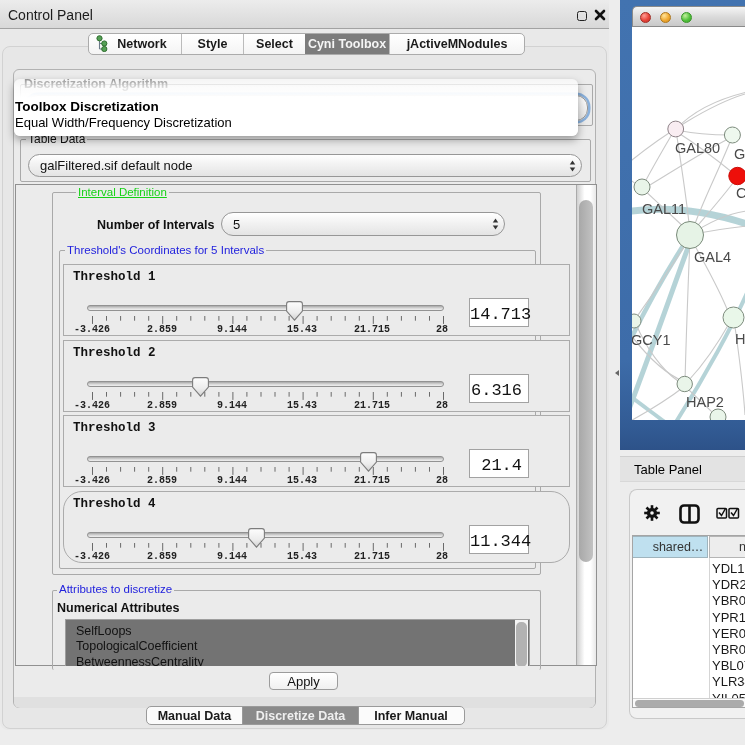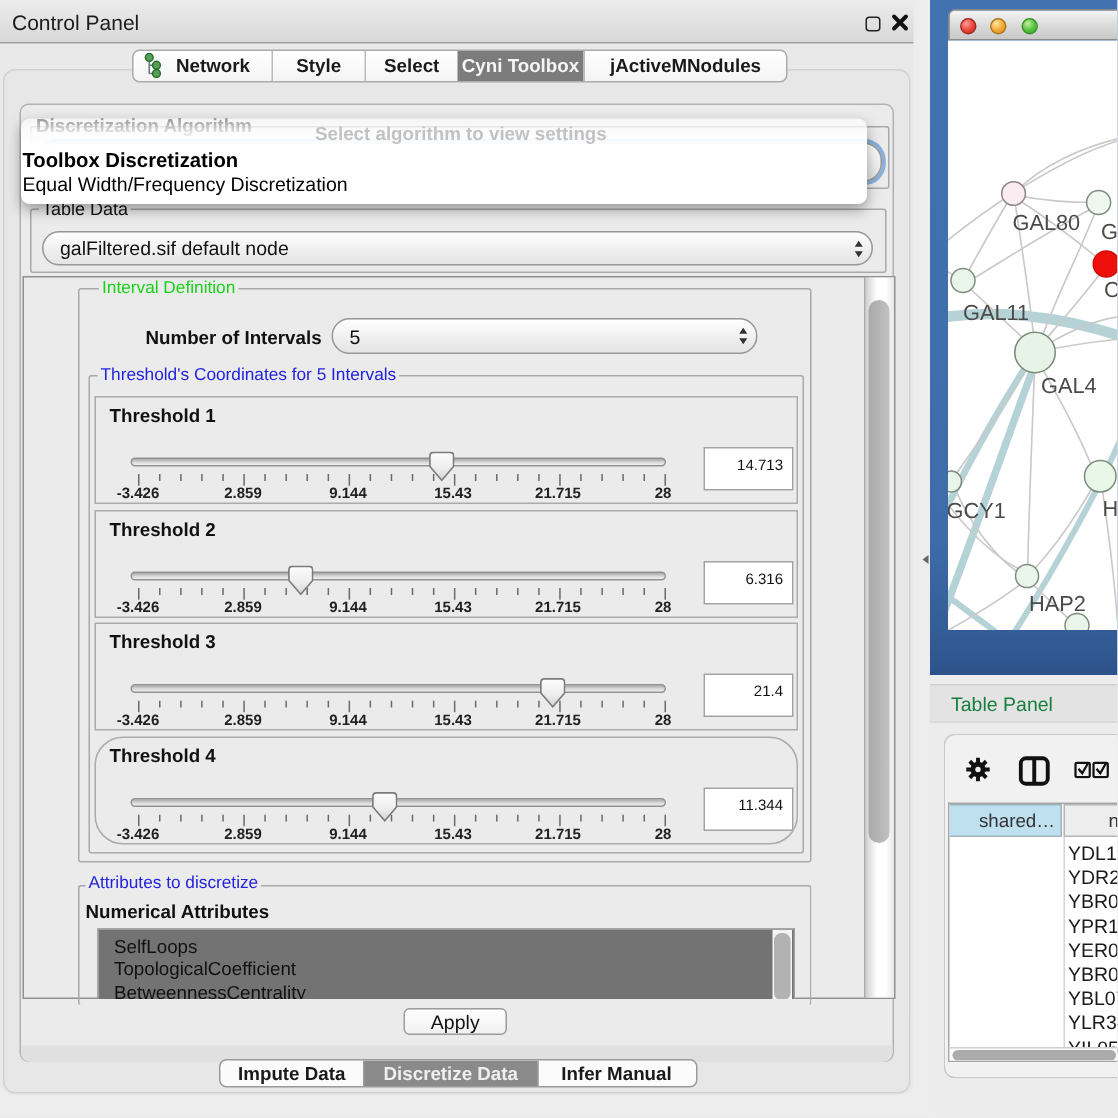--- a/index.html
+++ b/index.html
@@ -5,24 +5,24 @@
 * { margin:0; padding:0; box-sizing:border-box; }
 html,body { width:745px; height:745px; overflow:hidden; }
 body { font-family:"Liberation Sans", sans-serif; background:#ededed; position:relative; }
 .abs { position:absolute; }
 .grp { position:absolute; border:1px solid #a9a9a9; border-radius:2px; }
 .gtitle { position:absolute; font-size:11.5px; background:#ebebeb; padding:0 2px; line-height:12px; }
 .combo { position:absolute; border:1px solid #979797; border-radius:12px;
   background:linear-gradient(#ffffff,#f2f2f2 45%,#e4e4e4); }
 .combo .ctext { position:absolute; left:11px; top:4px; font-size:13px; color:#111; }
 .spin { position:absolute; right:5px; top:50%; transform:translateY(-50%); width:7px; height:12px; }
-.thpanel { position:absolute; left:63px; width:469px; height:72px; border:1px solid #ababab; background:#ebebeb; }
+.thpanel { position:absolute; left:63px; width:507px; height:72px; border:1px solid #ababab; background:#ebebeb;font-family:Liberation Mono, monospace; }
 .thlabel { position:absolute; left:9px; top:5px; font-weight:bold; font-size:12.5px; color:#111; }
 .valbox { position:absolute; left:405px; top:33px; width:60px; height:29px; background:#ffffff;
-  border:1px solid #a2a2a2; font-size:10px; color:#111; text-align:right; padding:6px 6px 0 0; }
+  border:1px solid #a2a2a2; font-size:17px; color:#111; text-align:right; padding:6px 6px 0 0; }
 .track { position:absolute; left:23px; top:40px; width:357px; height:6px; border-radius:3px;
   border:1px solid #929292; background:linear-gradient(#a8a8a8,#d8d8d8 55%,#f0f0f0); }
 .thumb { position:absolute; top:36px; width:17px; height:20px; }
 .tlabels { position:absolute; left:0; top:59px; width:469px; height:14px; font-size:10px; font-weight:bold; color:#222; }
 .tlabels span { position:absolute; transform:translateX(-50%); white-space:nowrap; }
 .toptab { height:22px; line-height:21px; font-size:12.5px; font-weight:bold; color:#1a1a1a;
   display:inline-block; text-align:center; vertical-align:top; }
 </style>
 </head>
 <body>
@@ -55,21 +55,21 @@
       <path d="M4.5 14 L8 9 H1 Z" fill="#333"></path>
     </svg>
 </div>
 
 <div class="abs" style="left:15px;top:184px;width:582px;height:482px;background:#ebebeb;border:1px solid #909090;"></div>
 
 <div class="abs" style="left:576px;top:185px;width:20px;height:480px;background:linear-gradient(90deg,#cfcfcf,#ffffff 40%,#ffffff 70%,#e8e8e8);border-left:1px solid #aaa;"></div>
 <div class="abs" style="left:579px;top:200px;width:14px;height:362px;background:linear-gradient(90deg,#a8a8a8,#c2c2c2);border-radius:7px;"></div>
 
 <div class="grp" style="left:52px;top:192px;width:489px;height:383px;"></div>
-<div class="gtitle" style="left:66px;top:186px;color:#16d216;">Interval Definition</div>
+<div class="gtitle" style="left:76px;top:186px;color:#16d216;text-decoration:underline;">Interval Definition</div>
 
 <div class="abs" style="left:97px;top:218px;font-size:12.5px;font-weight:bold;color:#111;">Number of Intervals</div>
 <div class="combo" style="left:221px;top:212px;width:284px;height:24px;">
   <span class="ctext" style="top:4px;left:11px;">5</span>
   <svg class="spin" viewBox="0 0 9 14">
       <path d="M4.5 0 L8 5 H1 Z" fill="#333"></path>
       <path d="M4.5 14 L8 9 H1 Z" fill="#333"></path>
     </svg>
 </div>
 
@@ -277,37 +277,36 @@
   <div style="position:absolute;left:10px;top:4px;font-size:12.5px;color:#111;line-height:15.4px;">SelfLoops<br>TopologicalCoefficient<br>BetweennessCentrality</div>
   <div style="position:absolute;right:1px;top:0;width:13px;height:47px;background:#f4f4f4;"></div>
   <div style="position:absolute;right:2px;top:2px;width:11px;height:45px;background:#b2b2b2;border-radius:5px;"></div>
 </div>
 
 <div class="abs" style="left:269px;top:672px;width:69px;height:18px;border:1px solid #9c9c9c;border-radius:4px;background:linear-gradient(#ffffff,#f0f0f0);font-size:13px;color:#111;text-align:center;line-height:17px;">Apply</div>
 
 <div class="abs" style="left:14px;top:697px;width:581px;height:11px;background:#e0e0e0;border-radius:0 0 6px 6px;"></div>
 
 <div class="abs" style="left:146px;top:706px;width:319px;height:19px;border:1px solid #9a9a9a;border-radius:5px;background:#fbfbfb;overflow:hidden;white-space:nowrap;">
-  <div class="toptab" style="width:95px;height:19px;line-height:18px;">Impute Data</div><div class="toptab" style="width:117px;height:19px;line-height:18px;background:#8a8a8a;color:#efefef;border-left:1px solid #9a9a9a;border-right:1px solid #9a9a9a;">Discretize Data</div><div class="toptab" style="width:104px;height:19px;line-height:18px;">Infer Manual</div>
+  <div class="toptab" style="width:95px;height:19px;line-height:18px;">Manual Data</div><div class="toptab" style="width:117px;height:19px;line-height:18px;background:#8a8a8a;color:#efefef;border-left:1px solid #9a9a9a;border-right:1px solid #9a9a9a;">Discretize Data</div><div class="toptab" style="width:104px;height:19px;line-height:18px;">Infer Manual</div>
 </div>
 
 <div class="abs" style="left:88px;top:33px;width:437px;height:22px;border:1px solid #ababab;border-radius:5px;background:linear-gradient(#ffffff,#f4f4f4);overflow:hidden;white-space:nowrap;">
   <div class="toptab" style="width:92px;padding-left:14px;">Network</div><div class="toptab" style="width:62px;border-left:1px solid #bbb;">Style</div><div class="toptab" style="width:62px;border-left:1px solid #bbb;">Select</div><div class="toptab" style="width:84px;background:#7c7c7c;color:#f5f5f5;">Cyni Toolbox</div><div class="toptab" style="width:135px;border-left:1px solid #bbb;">jActiveMNodules</div>
 </div>
 <svg class="abs" style="left:95px;top:35px;" width="13" height="17" viewBox="0 0 13 17">
   <path d="M4.5 4 L4.5 14 M4.5 8.5 L8 8.5 M4.5 14 L8 14" stroke="#6a7a88" stroke-width="1.1" fill="none"></path>
   <circle cx="4.5" cy="3.3" r="2.6" fill="#55a055" stroke="#2f6e2f" stroke-width="1"></circle>
   <circle cx="9.3" cy="8.5" r="2.6" fill="#55a055" stroke="#2f6e2f" stroke-width="1"></circle>
   <circle cx="9.3" cy="14" r="2.6" fill="#55a055" stroke="#2f6e2f" stroke-width="1"></circle>
 </svg>
 
 <div class="abs" style="left:24px;top:77px;font-size:12.5px;font-weight:bold;color:#2a2a2a;white-space:nowrap;">Discretization Algorithm</div>
 
 <div class="abs" style="left:14px;top:79px;width:564px;height:57px;background:linear-gradient(rgba(255,255,255,0.5),rgba(255,255,255,0.85) 9px,#ffffff 19px);border-radius:6px;box-shadow:0 4px 9px rgba(0,0,0,0.35);">
-  <div style="position:absolute;left:196px;top:3px;font-size:12.5px;font-weight:bold;color:#c2c2c2;">Select algorithm to view settings</div>
   <div style="position:absolute;left:1px;top:20px;font-size:13.5px;font-weight:bold;color:#000;">Toolbox Discretization</div>
   <div style="position:absolute;left:1px;top:36px;font-size:13px;color:#000;">Equal Width/Frequency Discretization</div>
 </div>
 
 <div class="abs" style="left:615px;top:370px;width:0;height:0;border-top:3px solid transparent;border-bottom:3px solid transparent;border-right:4px solid #666;"></div>
 
 <div class="abs" style="left:620px;top:0;width:125px;height:450px;background:linear-gradient(180deg,#4273b0 0%,#3d6ca9 80%,#325b94 95%,#2d5289 100%);"></div>
 
 <div class="abs" style="left:632px;top:6px;width:113px;height:21px;border-radius:5px 0 0 0;background:linear-gradient(#f5f5f5,#d9d9d9 55%,#c9c9c9);border:1px solid #8a8a8a;border-right:none;"></div>
 <div class="abs" style="left:640px;top:12px;width:11px;height:11px;border-radius:50%;background:radial-gradient(circle at 35% 30%,#ff9d94,#e8443a 55%,#c03129);border:0.5px solid #a02a23;"></div>
@@ -366,21 +365,21 @@
     <text x="10" y="183.5">GAL11</text>
     <text x="62" y="232">GAL4</text>
     <text x="-1" y="315">GCY1</text>
     <text x="103" y="314">HI</text>
     <text x="54" y="377">HAP2</text>
   </g>
 </svg>
 </div>
 
 <div class="abs" style="left:620px;top:456px;width:125px;height:26px;background:#e3e3e3;border-top:1px solid #cfcfcf;border-bottom:1px solid #d8d8d8;"></div>
-<div class="abs" style="left:634px;top:462px;font-size:13px;color:#15803d;text-align:right;">Table Panel</div>
+<div class="abs" style="left:634px;top:462px;font-size:13px;color:#000000;text-align:right;">Table Panel</div>
 <div class="abs" style="left:620px;top:482px;width:125px;height:263px;background:#ececec;"></div>
 
 <div class="abs" style="left:629px;top:489px;width:116px;height:230px;background:#f1f1f1;border:1px solid #c9c9c9;border-right:none;border-radius:8px 0 0 8px;"></div>
 
 <svg class="abs" style="left:643px;top:504px;" width="18" height="18" viewBox="0 0 18 18">
   <g fill="#111">
       <circle cx="9" cy="9" r="5.1"></circle>
   <g stroke="#111" stroke-width="2.6">
     <line x1="9" y1="1.2" x2="9" y2="5"></line>
         <line x1="9" y1="13" x2="9" y2="16.8"></line>

